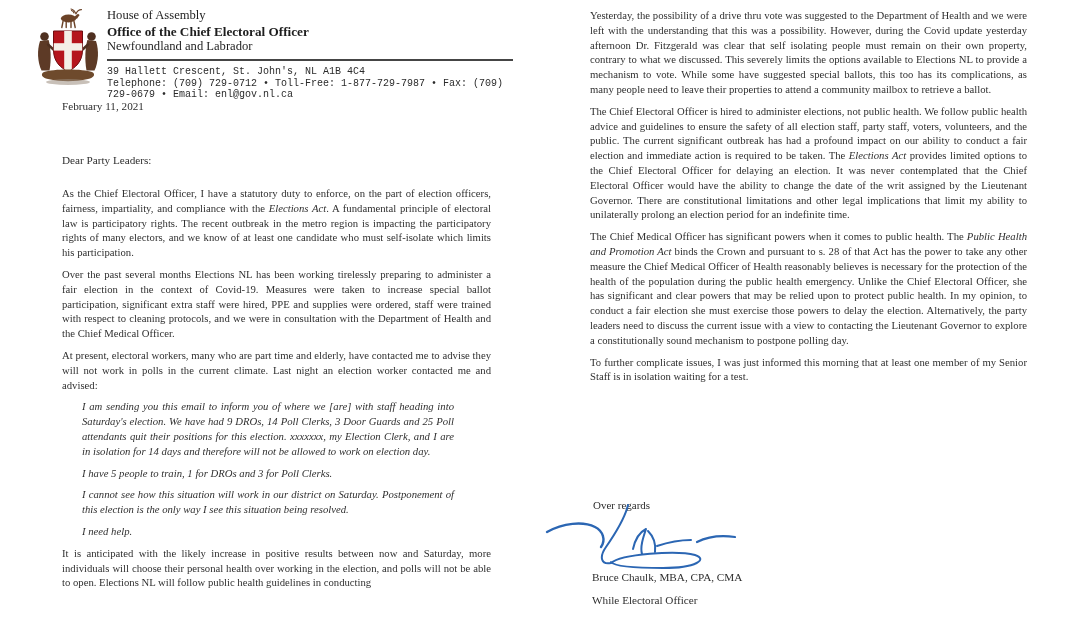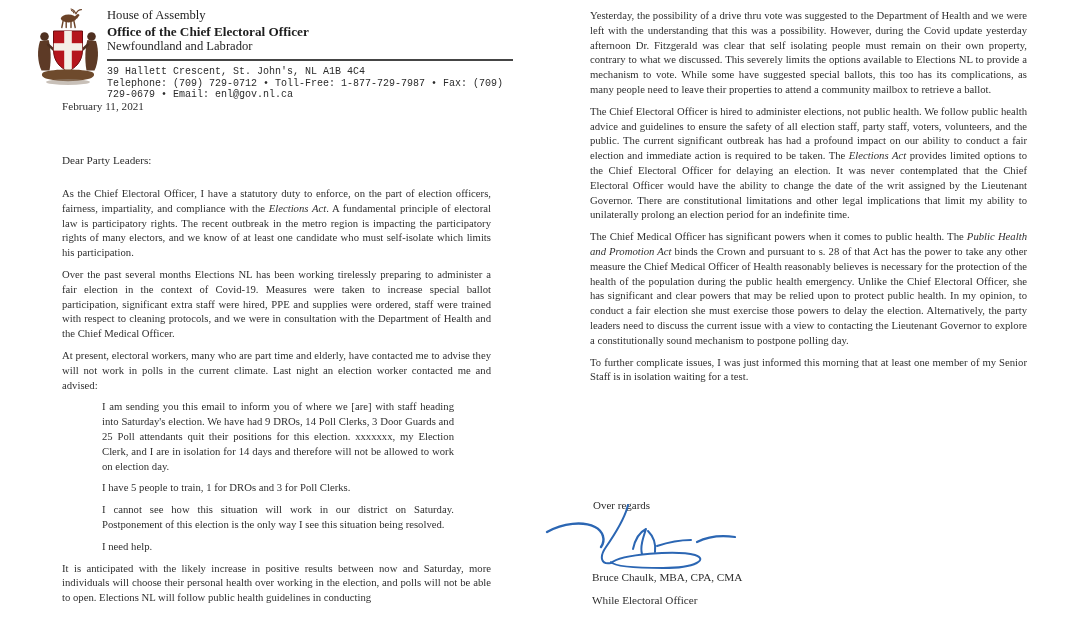--- a/index.html
+++ b/index.html
@@ -26,21 +26,21 @@
   .salutation { position:absolute; left:62px; top:154px; font-size:11.2px; }
 
   
   .body-col { position:absolute; }
   .p1-body { left:62px;  top:186px; width:429px; }
   .p2-body { left:53px;  top:8px;   width:437px; }
   .para {
     margin:0 0 7px 0; text-align:justify; font-size:10.7px;
     line-height:14.8px; color:#303030;
   }
-  .para.quote { margin-left:40px; margin-right:37px; }
+  .para.quote { margin-left:20px; margin-right:37px; font-style:italic; }
   .it { font-style:italic; }
 
   
   .closing   { position:absolute; left:56px; top:499px; font-size:11px; }
   .signature { position:absolute; left:8px;  top:502px; width:205px; height:78px; }
   .sig-name  { position:absolute; left:55px; top:571px; font-size:11.2px; }
   .sig-title { position:absolute; left:55px; top:594px; font-size:11.2px; }
 </style>
 </head>
 <body>

